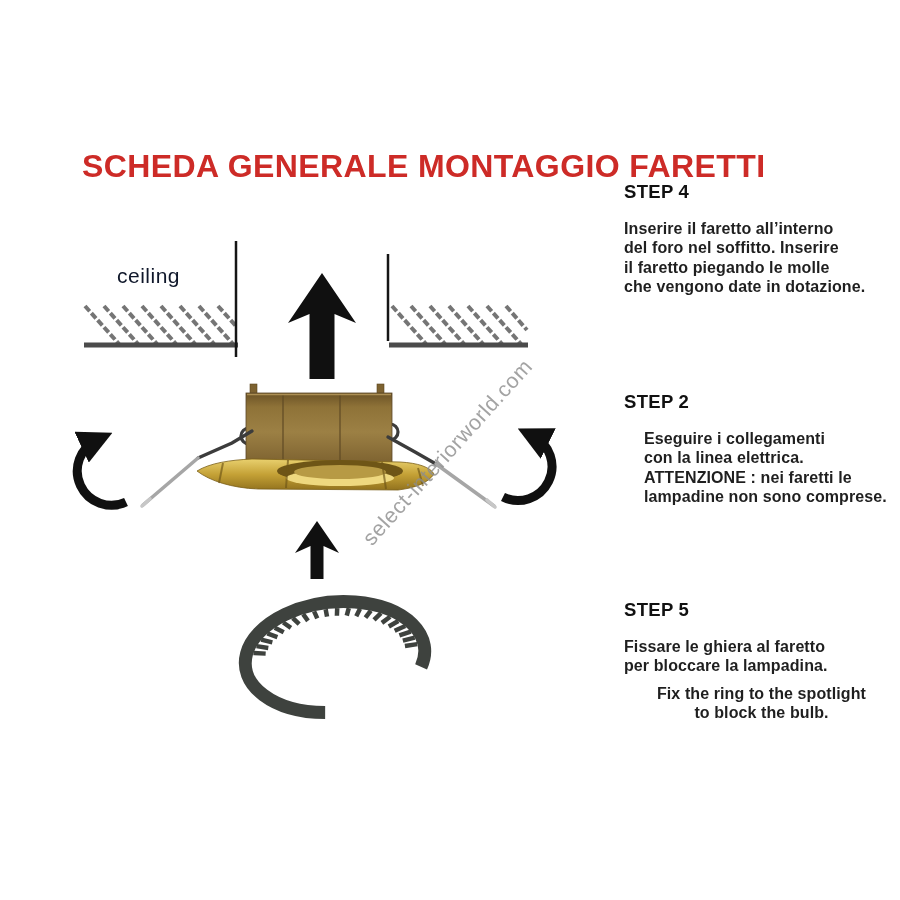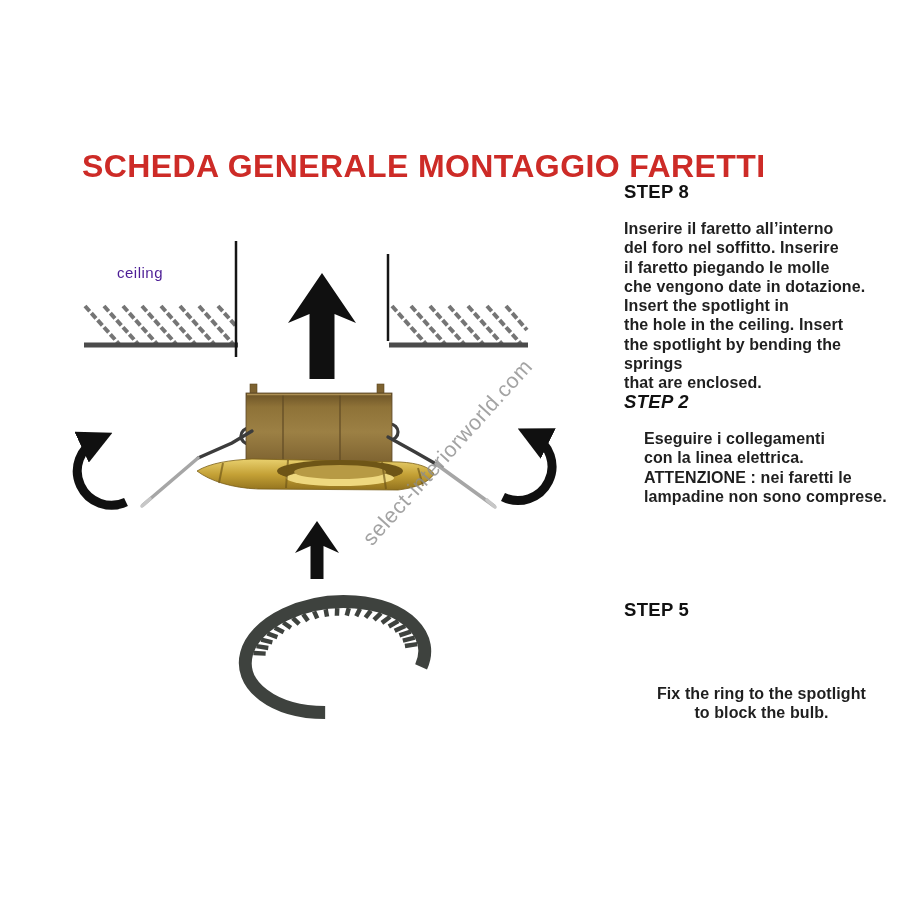--- a/index.html
+++ b/index.html
@@ -6,32 +6,32 @@
   #canvas{
     position:relative;width:900px;height:900px;background:#ffffff;overflow:hidden;
     font-family:"Liberation Sans","DejaVu Sans",sans-serif;color:#1d1d1d;
   }
   .abs{position:absolute;}
   #page-title{
     left:82px;top:148px;font-size:32px;font-weight:bold;color:#cd2b27;
     letter-spacing:0.4px;white-space:nowrap;
   }
   #ceiling-label{
-    left:117px;top:264px;font-size:15px;color:#4c1d95;letter-spacing:0.5px;
+    left:117px;top:264px;font-size:21px;color:#0f172a;letter-spacing:0.5px;
   }
   #diagram-svg{left:0;top:0;width:900px;height:900px;}
   .step-title{font-size:18.5px;font-weight:bold;color:#111;letter-spacing:0.3px;}
   .step-para{
     font-size:16px;font-weight:bold;color:#1f1f1f;line-height:19.3px;
     white-space:pre-line;width:275px;letter-spacing:0.1px;
   }
   #s1-title{left:624px;top:181px;}
   #s1-it{left:624px;top:219px;}
   #s1-en{left:624px;top:296px;}
-  #s2-title{left:624px;top:391px;font-style:italic;}
+  #s2-title{left:624px;top:391px;}
   #s2-it{left:644px;top:429px;}
   #s2-en{left:624px;top:509px;}
   #s3-title{left:624px;top:599px;}
   #s3-it{left:624px;top:637px;}
   #s3-en{left:624px;top:684px;text-align:center;}
   #watermark{
     left:305px;top:437px;width:300px;height:44px;
     transform:rotate(-48deg);transform-origin:center center;
     font-size:21.5px;color:#8d8d8d;opacity:0.8;letter-spacing:0.6px;
     text-align:center;white-space:nowrap;
@@ -159,34 +159,32 @@
         <line x1="416.3" y1="646.1" x2="404.2" y2="647.8"></line>
         <line x1="418.2" y1="652.8" x2="405.7" y2="653.4"></line>
       </g>
     </g>
   </svg>
 
   <div id="page-title" class="abs">SCHEDA GENERALE MONTAGGIO FARETTI</div>
 
   <div id="ceiling-label" class="abs">ceiling</div>
 
-  <div id="s1-title" class="abs step-title">STEP 8</div>
+  <div id="s1-title" class="abs step-title">STEP 4</div>
   <div id="s1-it" class="abs step-para">Inserire il faretto all’interno
 del foro nel soffitto. Inserire
 il faretto piegando le molle
 che vengono date in dotazione.</div>
-  <div id="s1-en" class="abs step-para">Insert the spotlight in
-the hole in the ceiling. Insert
-the spotlight by bending the springs
-that are enclosed.</div>
 
   <div id="s2-title" class="abs step-title">STEP 2</div>
   <div id="s2-it" class="abs step-para">Eseguire i collegamenti
 con la linea elettrica.
 ATTENZIONE : nei faretti le
 lampadine non sono comprese.</div>
 
   <div id="s3-title" class="abs step-title">STEP 5</div>
+  <div id="s3-it" class="abs step-para">Fissare le ghiera al faretto
+per bloccare la lampadina.</div>
   <div id="s3-en" class="abs step-para">Fix the ring to the spotlight
 to block the bulb.</div>
 
   <div id="watermark" class="abs">select-interiorworld.com</div>
 </div>
 
 </body></html>

